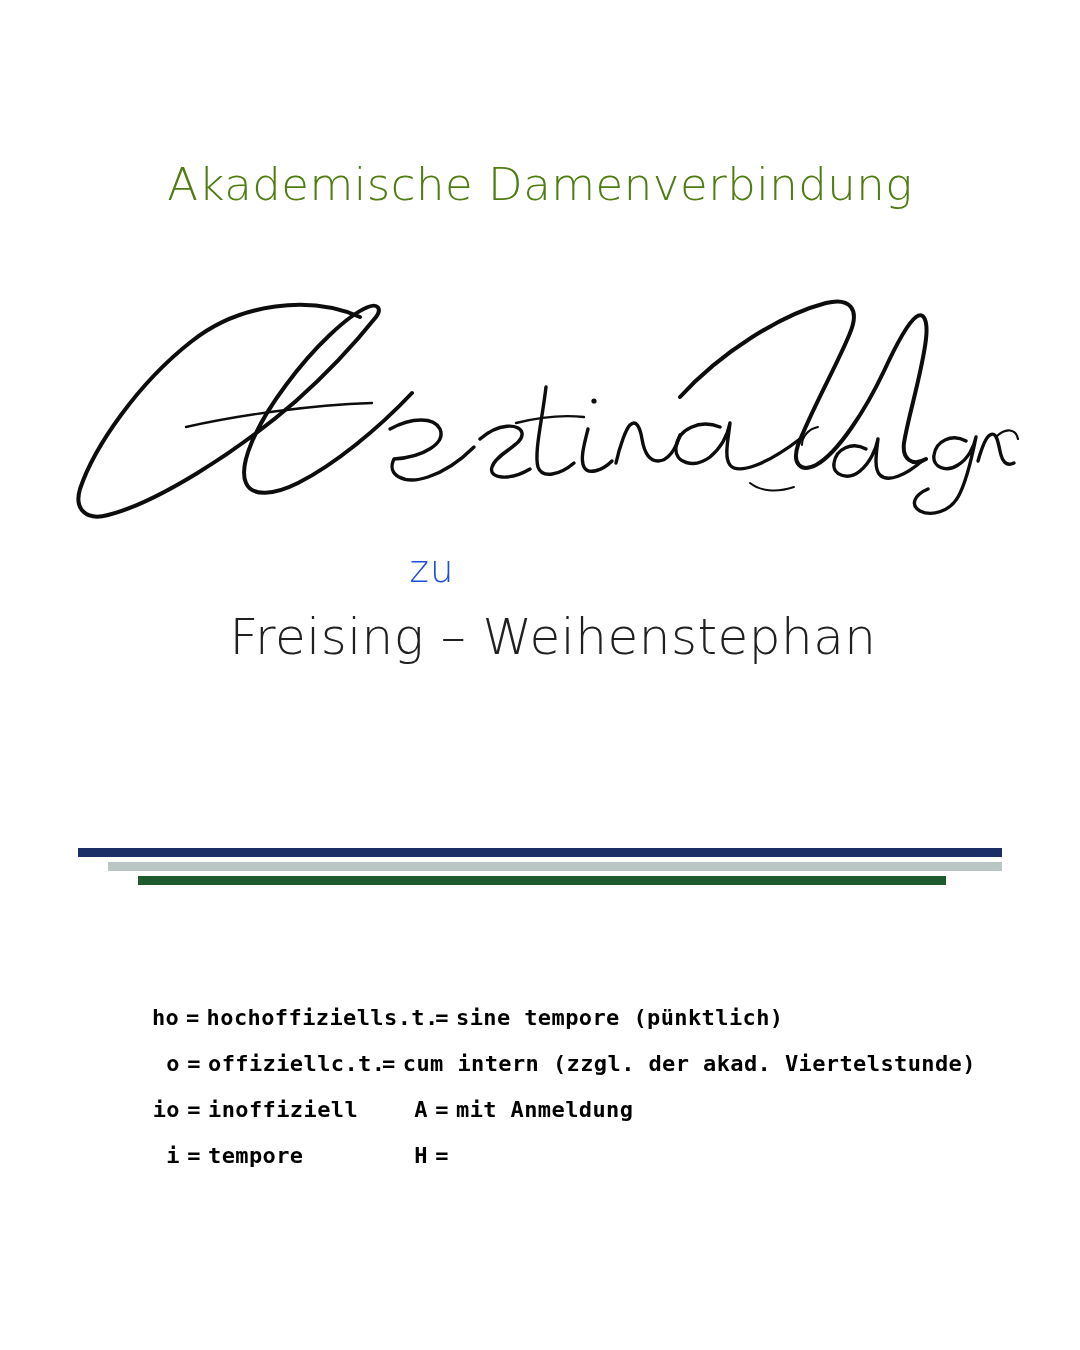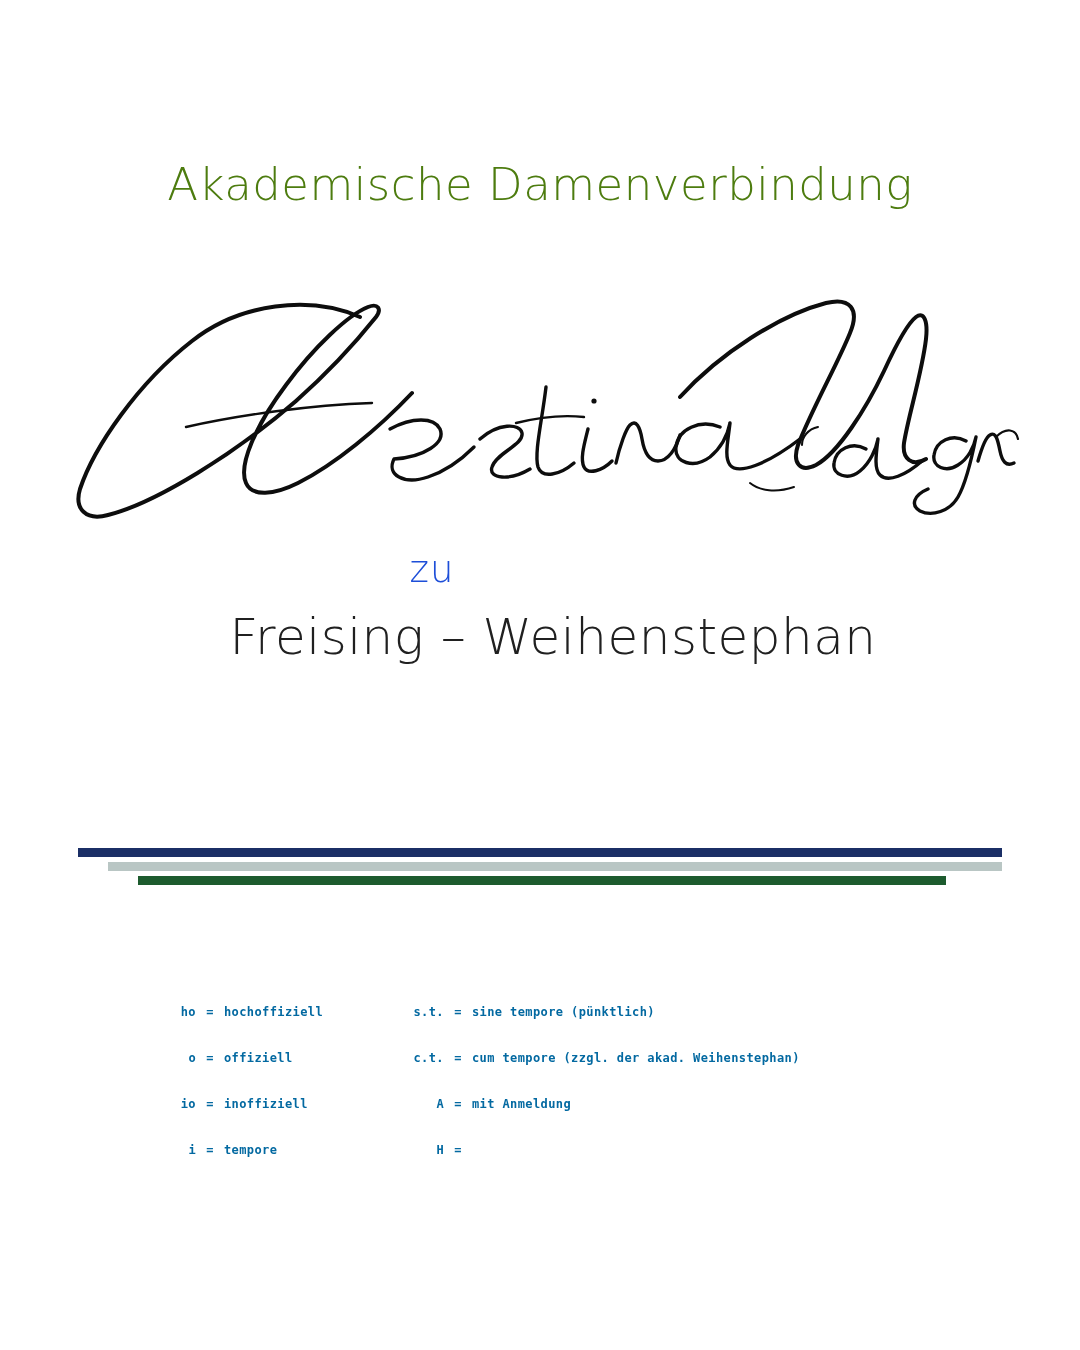--- a/index.html
+++ b/index.html
@@ -105,26 +105,26 @@
   .bar-green {
     top: 28px;
     left: 138px;
     width: 808px;
   }
 
   
   .legend {
     position: absolute;
     top: 975px;
-    left: 160px;
+    left: 144px;
     width: 800px;
     font-family: "DejaVu Sans Mono", monospace;
-    font-size: 12px;
+    font-size: 22px;
     font-weight: bold;
-    color: #0369a1;
+    color: #000000;
     letter-spacing: 0.4px;
   }
   .legend-row {
     display: flex;
     align-items: baseline;
     height: 46px;
   }
   .abbr-col {
     width: 36px;
     text-align: right;
@@ -228,21 +228,21 @@
 
     <div class="legend-row">
       <div class="legend-left">
         <span class="abbr-col">o</span>
         <span class="eq-col">=</span>
         <span class="desc-col">offiziell</span>
       </div>
       <div class="legend-right">
         <span class="abbr-col-r">c.t.</span>
         <span class="eq-col">=</span>
-        <span class="desc-col">cum tempore (zzgl. der akad. Weihenstephan)</span>
+        <span class="desc-col">cum intern (zzgl. der akad. Viertelstunde)</span>
       </div>
     </div>
 
     <div class="legend-row">
       <div class="legend-left">
         <span class="abbr-col">io</span>
         <span class="eq-col">=</span>
         <span class="desc-col">inoffiziell</span>
       </div>
       <div class="legend-right">

